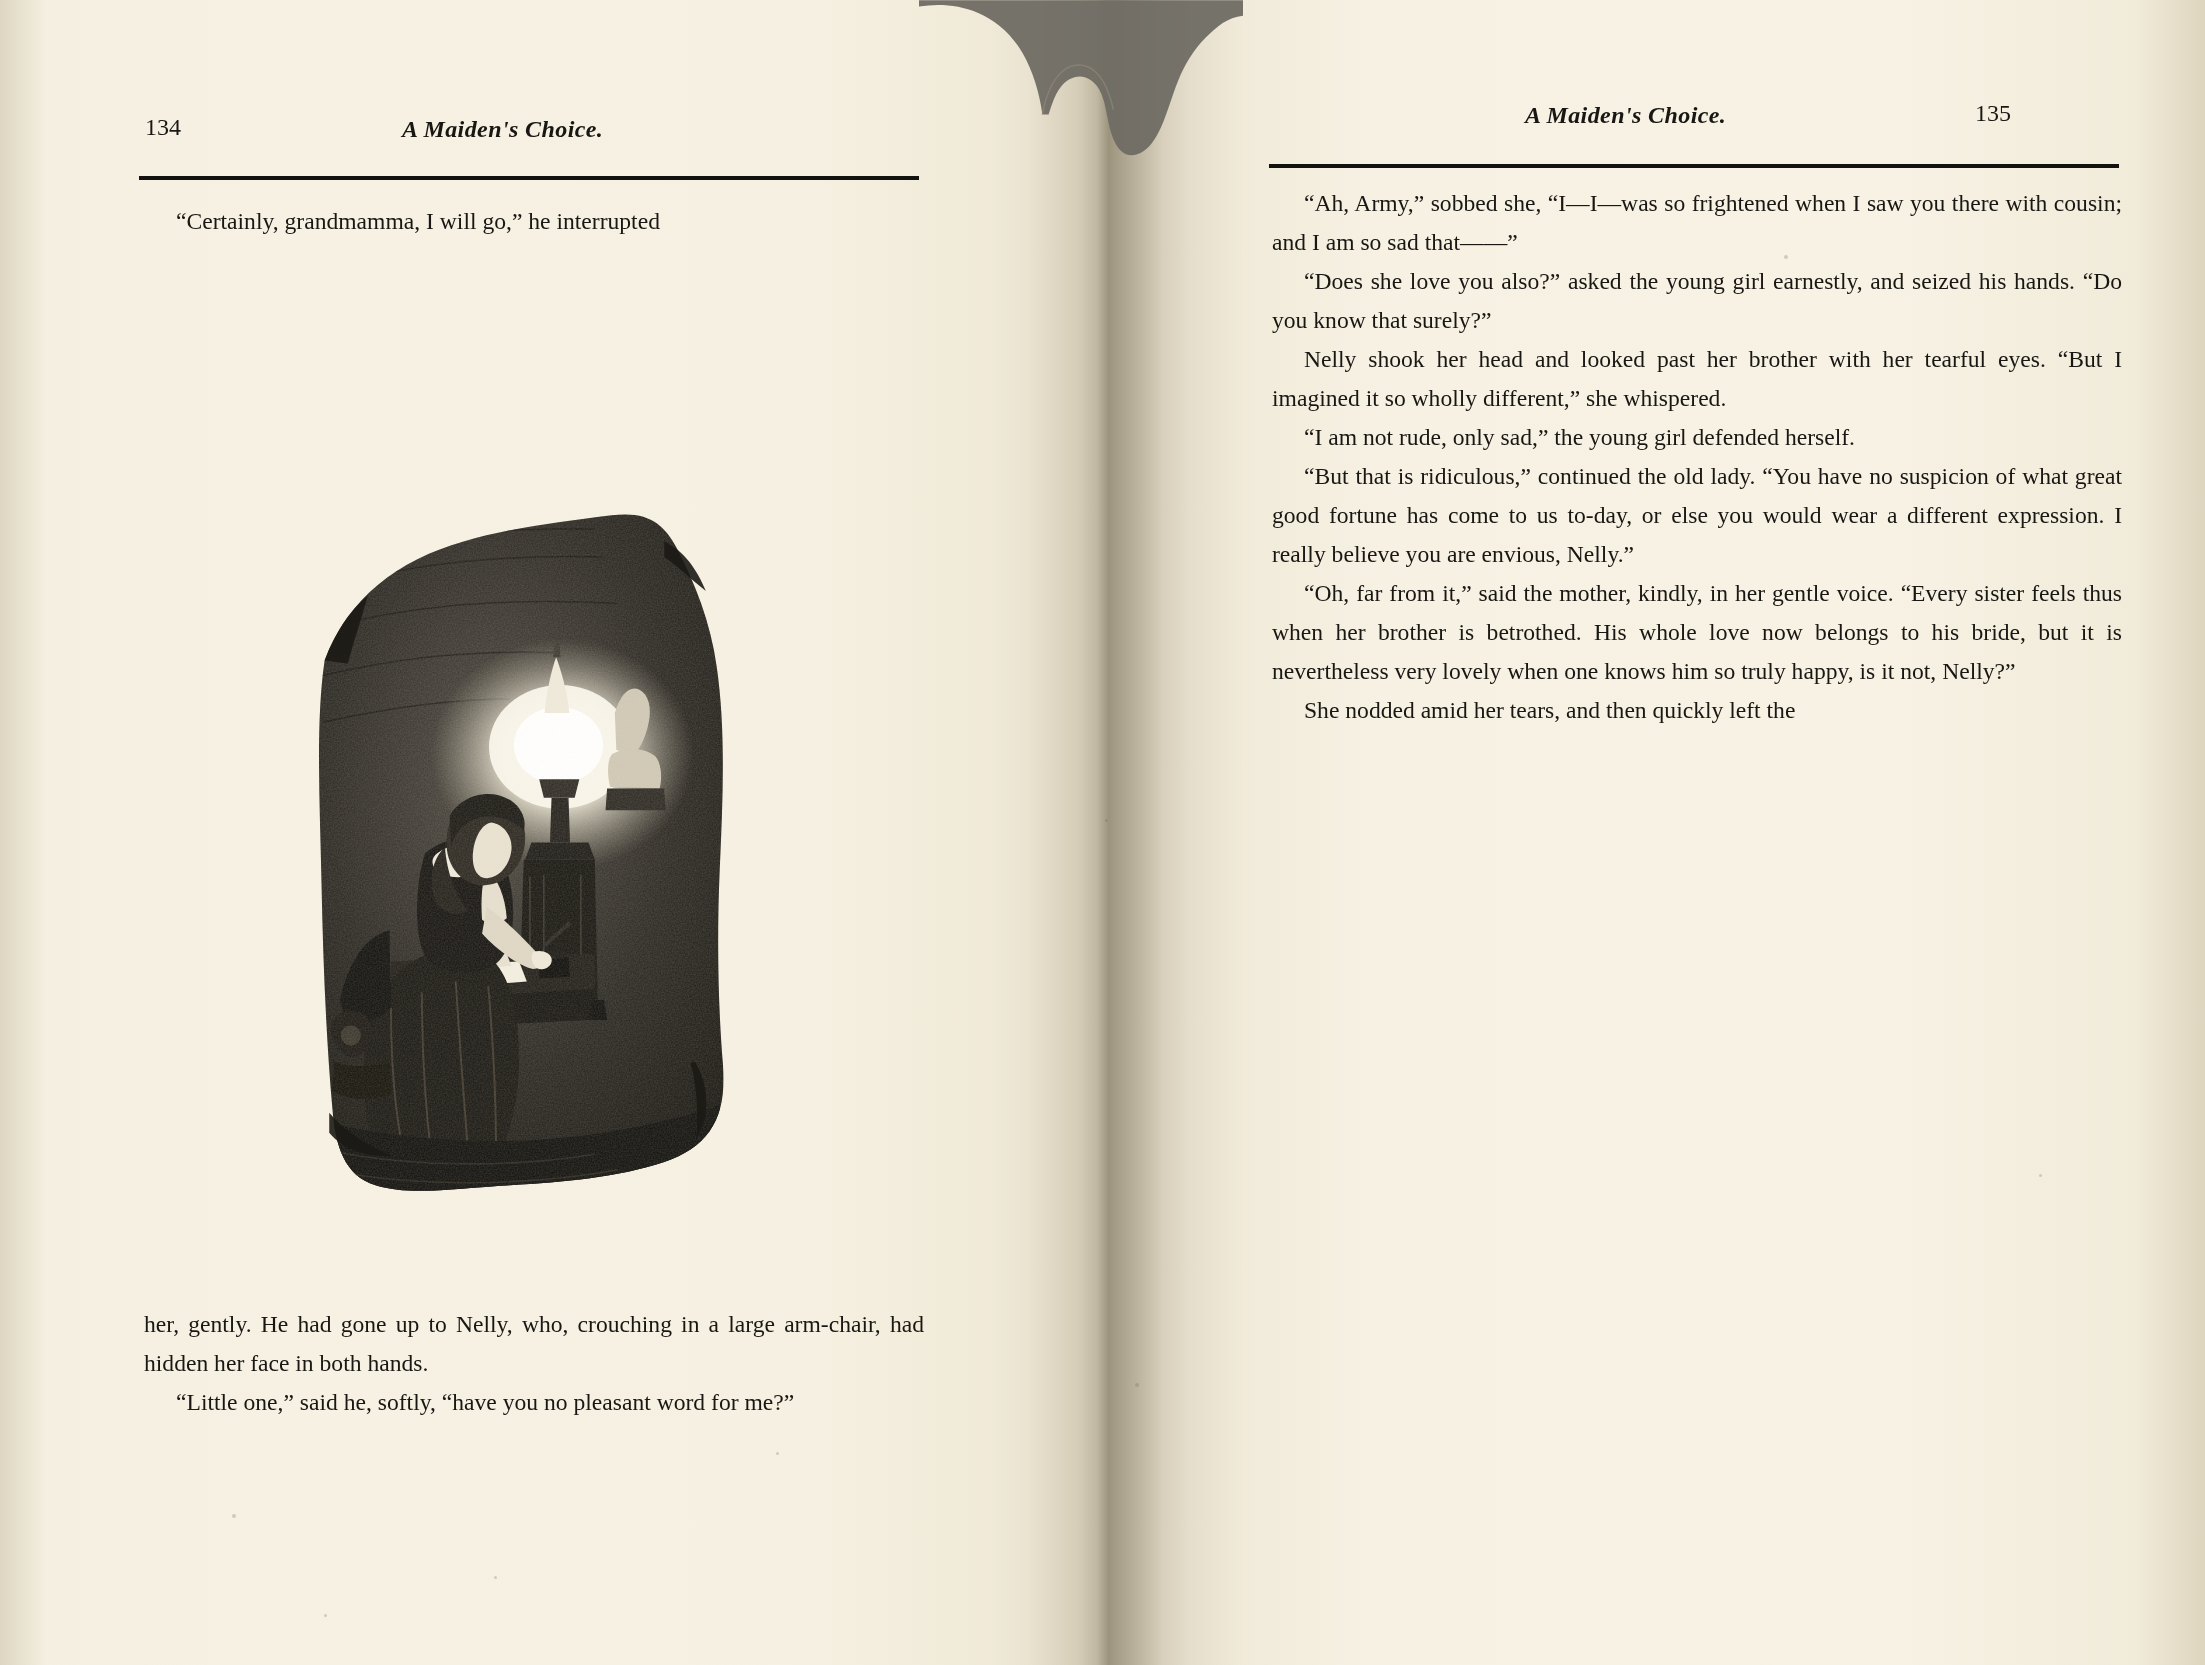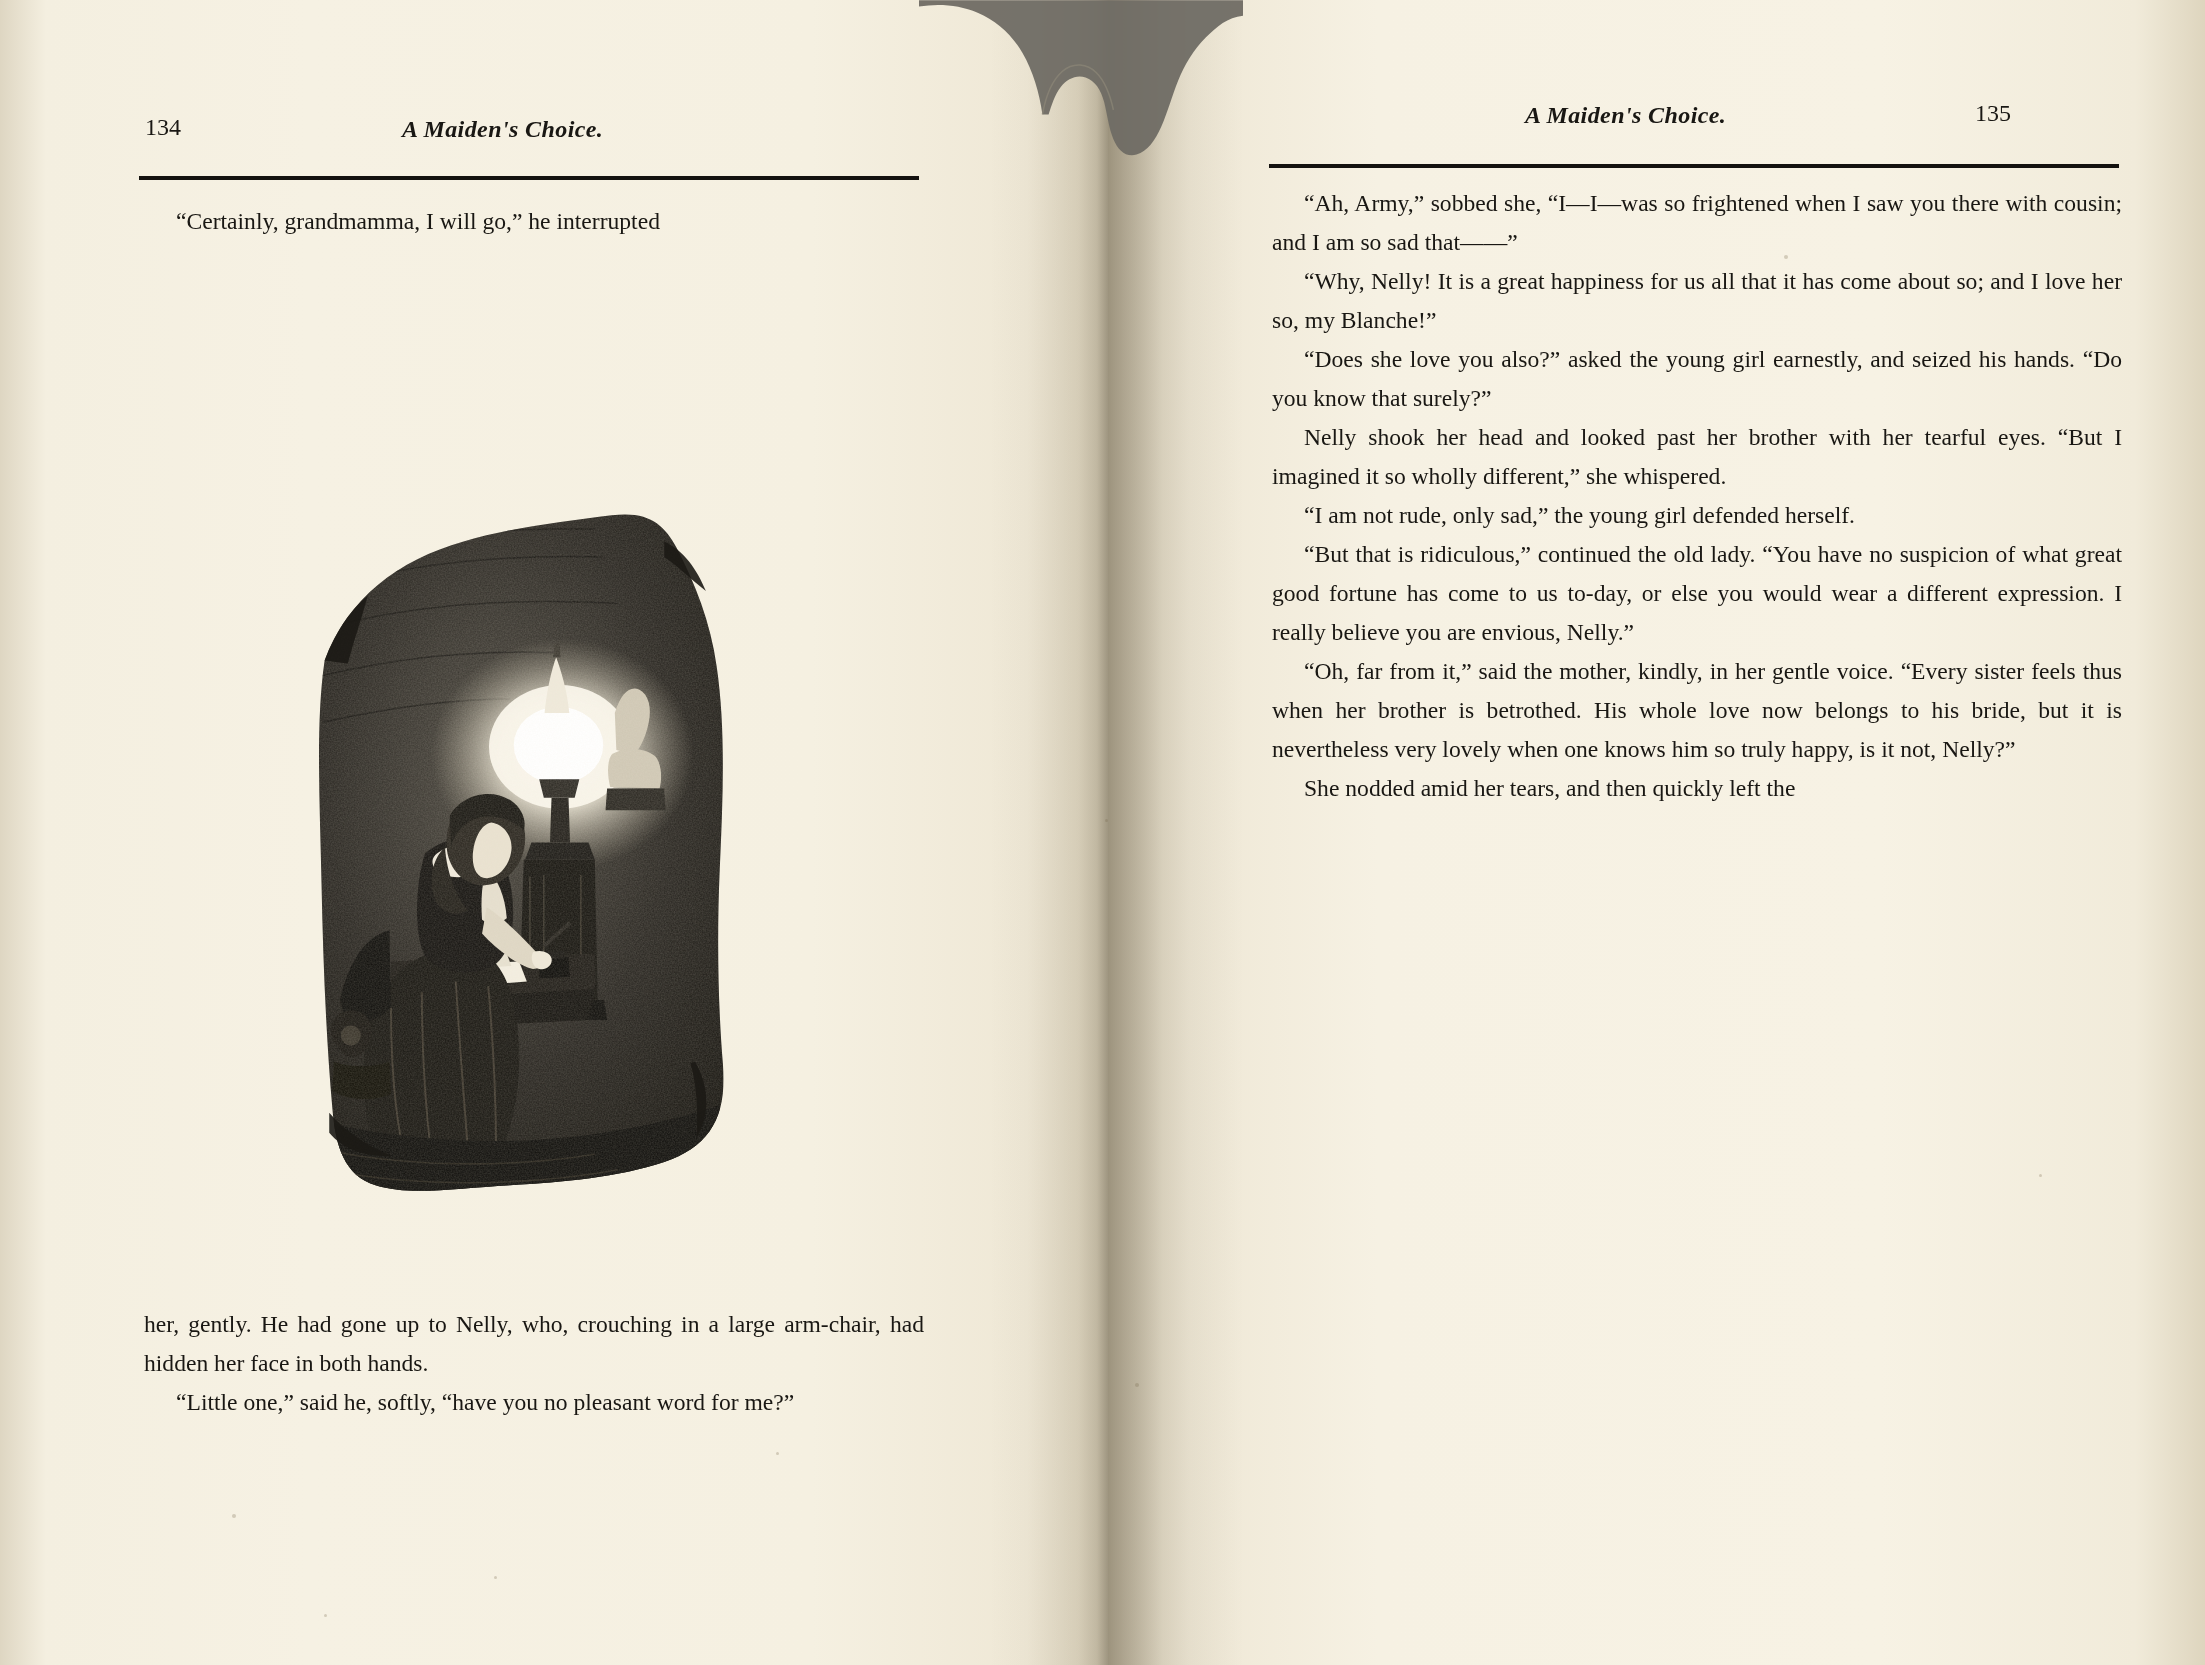--- a/index.html
+++ b/index.html
@@ -316,21 +316,20 @@
   <div class="page" id="page-right">
 
     <div class="runhead booktitle" style="left:417px; top:102px;">A Maiden's Choice.</div>
 
     <div class="folio" style="left:867px; top:100px;">135</div>
 
     <div class="rule" style="left:161px; top:164px; width:850px; height:3.9px;"></div>
 
     <div class="textcol" style="left:164px; top:184px; width:850px;">
       <p class="ind">“Ah, Army,” sobbed she, “I—I—was so frightened when I saw you there with cousin; and I am so sad that——”</p>
-      <p class="ind">“Why, Nelly!  It is a great happiness for us all that it has come about so; and I love her so, my Blanche!”</p>
       <p class="ind">“Does she love you also?” asked the young girl earnestly, and seized his hands.  “Do you know that surely?”</p>
       <p class="ind">Nelly shook her head and looked past her brother with her tearful eyes.  “But I imagined it so wholly different,” she whispered.</p>
       <p class="ind">“I am not rude, only sad,” the young girl defended herself.</p>
       <p class="ind">“But that is ridiculous,” continued the old lady.  “You have no suspicion of what great good fortune has come to us to-day, or else you would wear a different expression.  I really believe you are envious, Nelly.”</p>
       <p class="ind">“Oh, far from it,” said the mother, kindly, in her gentle voice.  “Every sister feels thus when her brother is betrothed.  His whole love now belongs to his bride, but it is nevertheless very lovely when one knows him so truly happy, is it not, Nelly?”</p>
       <p class="ind">She nodded amid her tears, and then quickly left the</p>
     </div>
   </div>
 
   <div id="gutter-shadow"></div>

